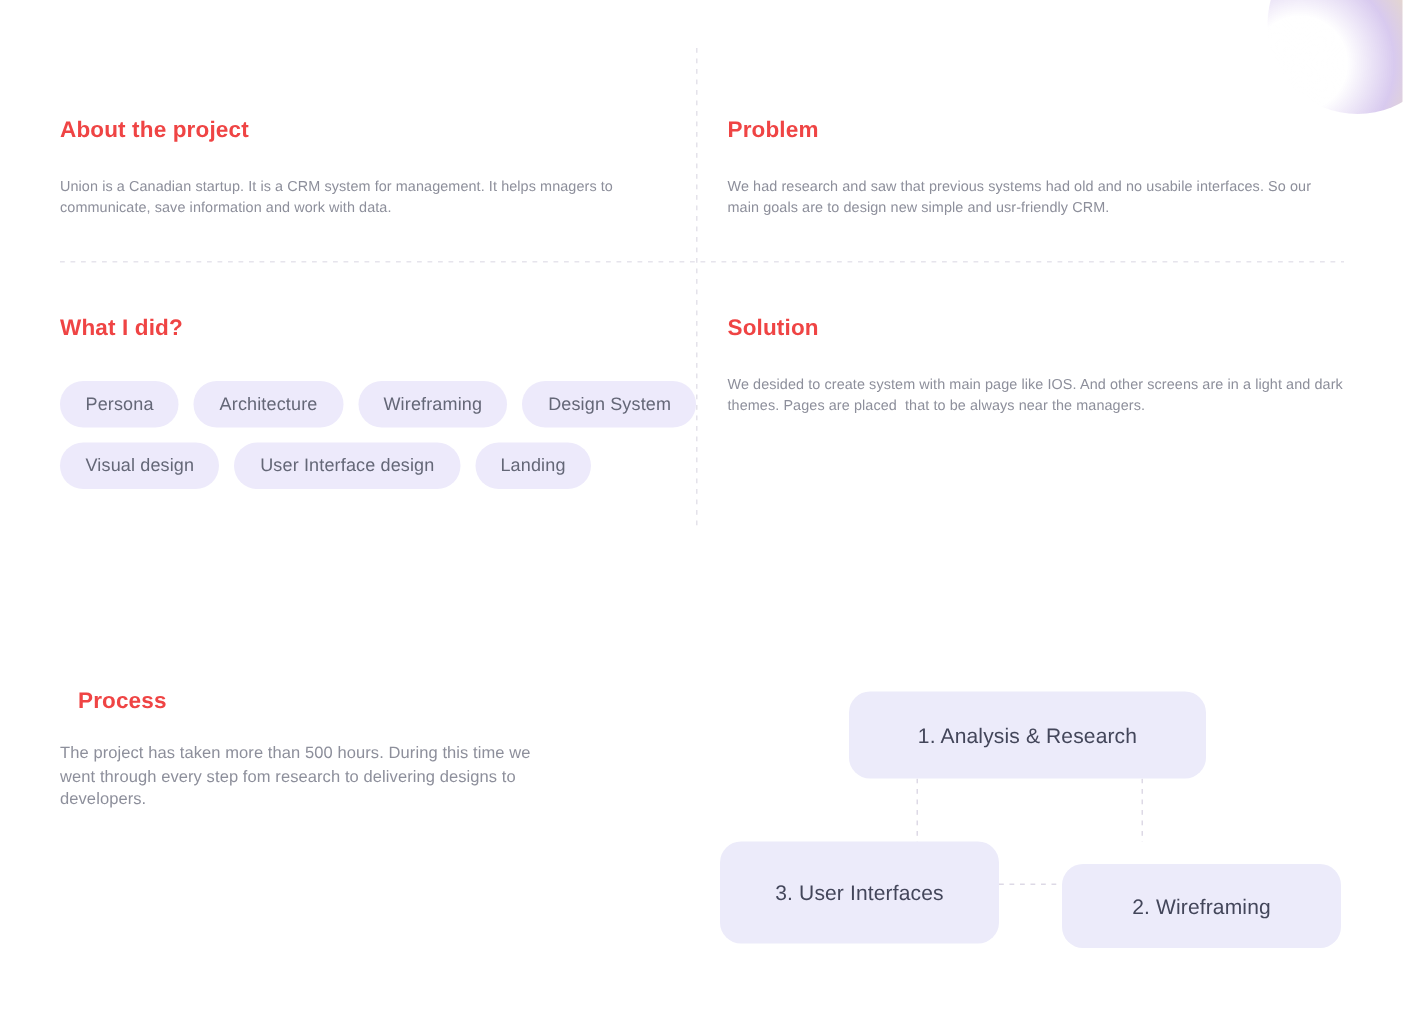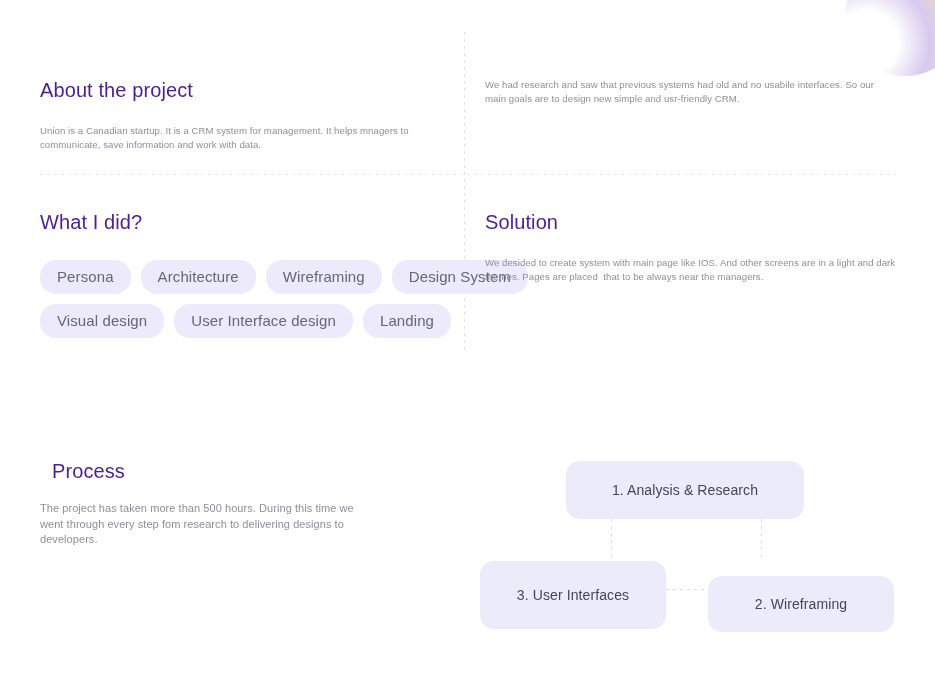--- a/index.html
+++ b/index.html
@@ -52,23 +52,23 @@
     width: 856px;
     height: 1px;
     background-image: linear-gradient(to right,
         #e6e4ec 0 3px, rgba(255,255,255,0) 3px 7px);
     background-size: 7px 1px;
   }
 
   
   .section { position: absolute; }
   .sec-title {
-    font-size: 20px;
-    font-weight: 400;
-    color: #4c1d95;
+    font-size: 15px;
+    font-weight: 700;
+    color: #ef4444;
     letter-spacing: 0.1px;
     margin: 0 0 22px 0;
     line-height: 1.2;
   }
   .sec-body {
     font-size: 9.6px;
     line-height: 14.2px;
     color: #8d8f9b;
     margin: 0;
     letter-spacing: 0.06px;
@@ -92,21 +92,21 @@
   .tag-rows { margin-top: 26px; }
   .tag-row {
     display: flex;
     flex-wrap: nowrap;
     gap: 10px;
     margin-bottom: 10px;
   }
   .tag {
     background: #edeafb;
     color: #646777;
-    font-size: 15px;
+    font-size: 12px;
     line-height: 1;
     padding: 9px 17px 10px 17px;
     border-radius: 16px;
     white-space: nowrap;
     letter-spacing: 0.1px;
   }
 
   
   #flow {
     position: absolute;
@@ -156,20 +156,21 @@
 
 <div class="divider-v"></div>
 <div class="divider-h"></div>
 
 <section class="section" id="sec-about">
   <h2 class="sec-title">About the project</h2>
   <p class="sec-body">Union is a Canadian startup. It is a CRM system for management. It helps mnagers to communicate, save information and work with data.</p>
 </section>
 
 <section class="section" id="sec-problem">
+  <h2 class="sec-title">Problem</h2>
   <p class="sec-body">We had research and saw that previous systems had old and no usabile interfaces. So our main goals are to design new simple and usr-friendly CRM.</p>
 </section>
 
 <section class="section" id="sec-whatidid">
   <h2 class="sec-title">What I did?</h2>
   <div class="tag-rows">
     <div class="tag-row">
       <span class="tag">Persona</span>
       <span class="tag">Architecture</span>
       <span class="tag">Wireframing</span>

